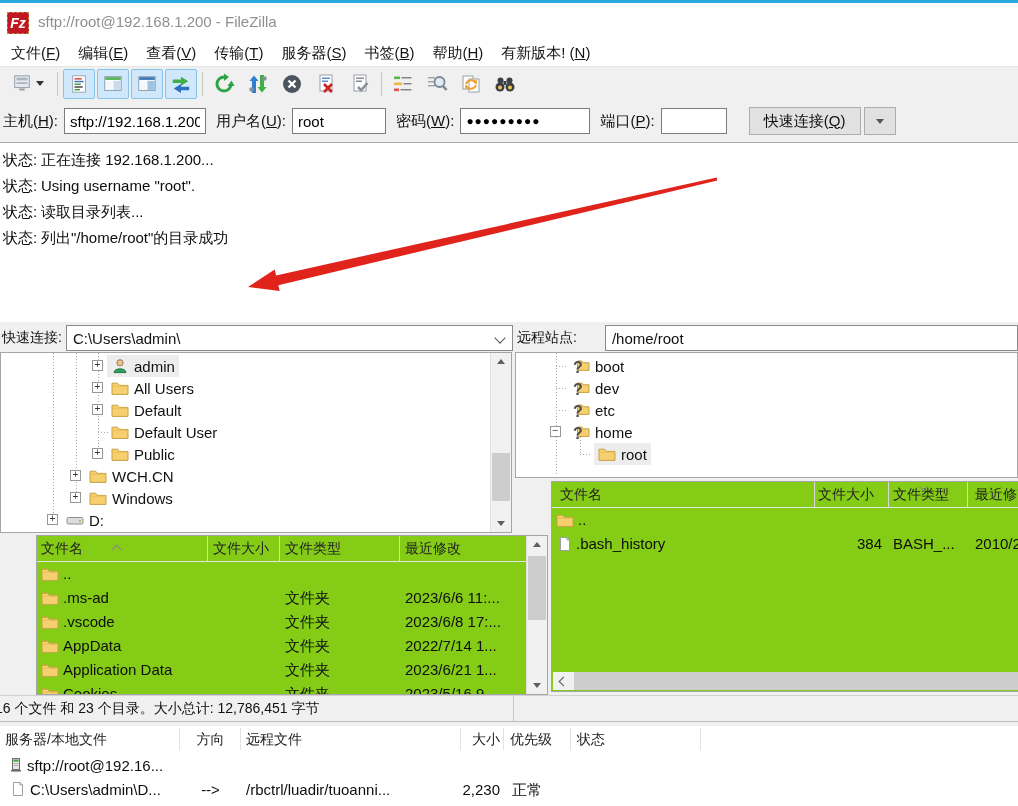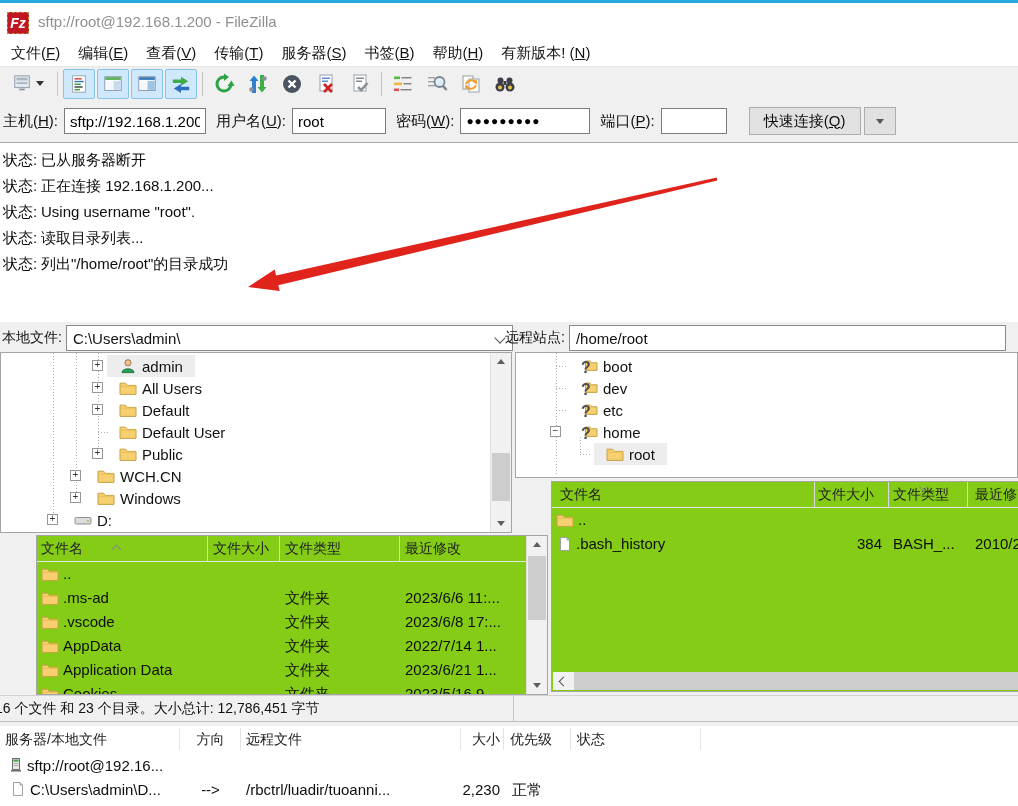--- a/index.html
+++ b/index.html
@@ -34,31 +34,31 @@
   .qc-btn{margin-left:22px;height:28px;width:112px;background:#e1e1e1;border:1px solid #adadad;font-size:15px;font-family:inherit;color:#111;}
   .qc-drop{margin-left:3px;height:28px;width:32px;background:#e1e1e1;border:1px solid #adadad;display:flex;align-items:center;justify-content:center;box-sizing:border-box;}
   
   .log{position:absolute;top:142px;left:0;width:100%;height:180px;background:#fff;border-top:1px solid #a8a8a8;padding-top:4px;font-size:15px;box-sizing:border-box;color:#0d0d0d;}
   .log-row{height:26px;line-height:26px;white-space:nowrap;}
   .log-label{display:inline-block;margin-left:3px;width:38px;}
   
   .arrow-overlay{position:absolute;top:0;left:0;width:1018px;height:806px;pointer-events:none;z-index:40;}
   
   .sitebar{position:absolute;top:325px;height:26px;display:flex;align-items:center;font-size:14px;color:#111;}
-  #lsite{left:0;width:513px;} #rsite{left:503px;width:503px;}
+  #lsite{left:0;width:513px;} #rsite{left:515px;width:503px;gap:24px;}
   .site-label{margin-right:4px;white-space:nowrap;margin-left:2px;}
   .combo{flex:1;height:26px;border:1px solid #8a8a8a;background:#fff;display:flex;align-items:center;padding:0 6px;font-size:15px;position:relative;box-sizing:border-box;white-space:nowrap;overflow:hidden;}
   .chev{position:absolute;right:8px;top:8px;width:7px;height:7px;border-right:1.7px solid #555;border-bottom:1.7px solid #555;transform:rotate(45deg);}
   
   .treebox{position:absolute;background:#fff;border:1px solid #a5a5a5;overflow:hidden;box-sizing:border-box;}
   #ltree{top:352px;left:0;width:512px;height:181px;}
   #rtree{top:352px;left:515px;width:503px;height:126px;}
   .trow{position:absolute;left:0;width:100%;height:22px;}
   .texp{position:absolute;top:5px;width:11px;height:11px;border:1px solid #979797;background:#fff;font-size:10px;line-height:8px;text-align:center;color:#333;box-sizing:border-box;z-index:3;}
-  .twrap{position:absolute;top:0;height:22px;display:flex;align-items:center;gap:5px;padding:0 12px;z-index:2;}
+  .twrap{position:absolute;top:0;height:22px;display:flex;align-items:center;gap:5px;padding:0 4px;z-index:2;}
   .twrap.sel{background:#ededed;}
   .tic{width:18px;height:16px;flex:none;}
   .tname{font-size:15px;color:#111;white-space:nowrap;}
   .dot-v{position:absolute;width:1px;background-image:repeating-linear-gradient(to bottom,#adadad 0 1px,transparent 1px 3px);z-index:1;}
   .dot-h{position:absolute;height:1px;background-image:repeating-linear-gradient(to right,#adadad 0 1px,transparent 1px 3px);z-index:1;}
   
   .listbox{position:absolute;background:#84cc16;border:1px solid #a5a5a5;box-sizing:border-box;overflow:hidden;margin-left:36px;}
   #llist{top:535px;left:0;width:512px;height:160px;}
   #rlist{top:481px;left:515px;width:503px;height:211px;}
   .lhdr{position:absolute;top:0;left:0;right:0;height:25px;border-bottom:1px solid #e3e3e3;font-size:14px;color:#222;}
@@ -280,29 +280,28 @@
     <input id="pass" class="qc" type="text" value="●●●●●●●●●" style="">
     <span class="qc-label"><span>端口(</span><span class="u">P</span><span>):</span></span>
     <input id="port" class="qc" type="text" value="" style="">
     <button class="qc-btn"><span>快速连接(</span><span class="u">Q</span><span>)</span></button>
     <div class="qc-drop">
         <span class="tri-down" style="border-top-color:#555"></span>
       </div>
   </div>
 
   <div class="log">
-    <div class="log-row"><span class="log-label">状态:</span><span>已从服务器断开</span></div>
     <div class="log-row"><span class="log-label">状态:</span><span>正在连接 192.168.1.200...</span></div>
     <div class="log-row"><span class="log-label">状态:</span><span>Using username "root".</span></div>
     <div class="log-row"><span class="log-label">状态:</span><span>读取目录列表...</span></div>
     <div class="log-row"><span class="log-label">状态:</span><span>列出"/home/root"的目录成功</span></div>
   </div>
 
   <div class="sitebar" id="lsite">
-    <span class="site-label">本地文件:</span>
+    <span class="site-label">快速连接:</span>
     <div class="combo">
       <span>C:\Users\admin\</span>
       <span class="chev"></span>
     </div>
   </div>
 
   <div class="sitebar" id="rsite">
     <span class="site-label">远程站点:</span>
     <div class="combo">
       <span>/home/root</span>

